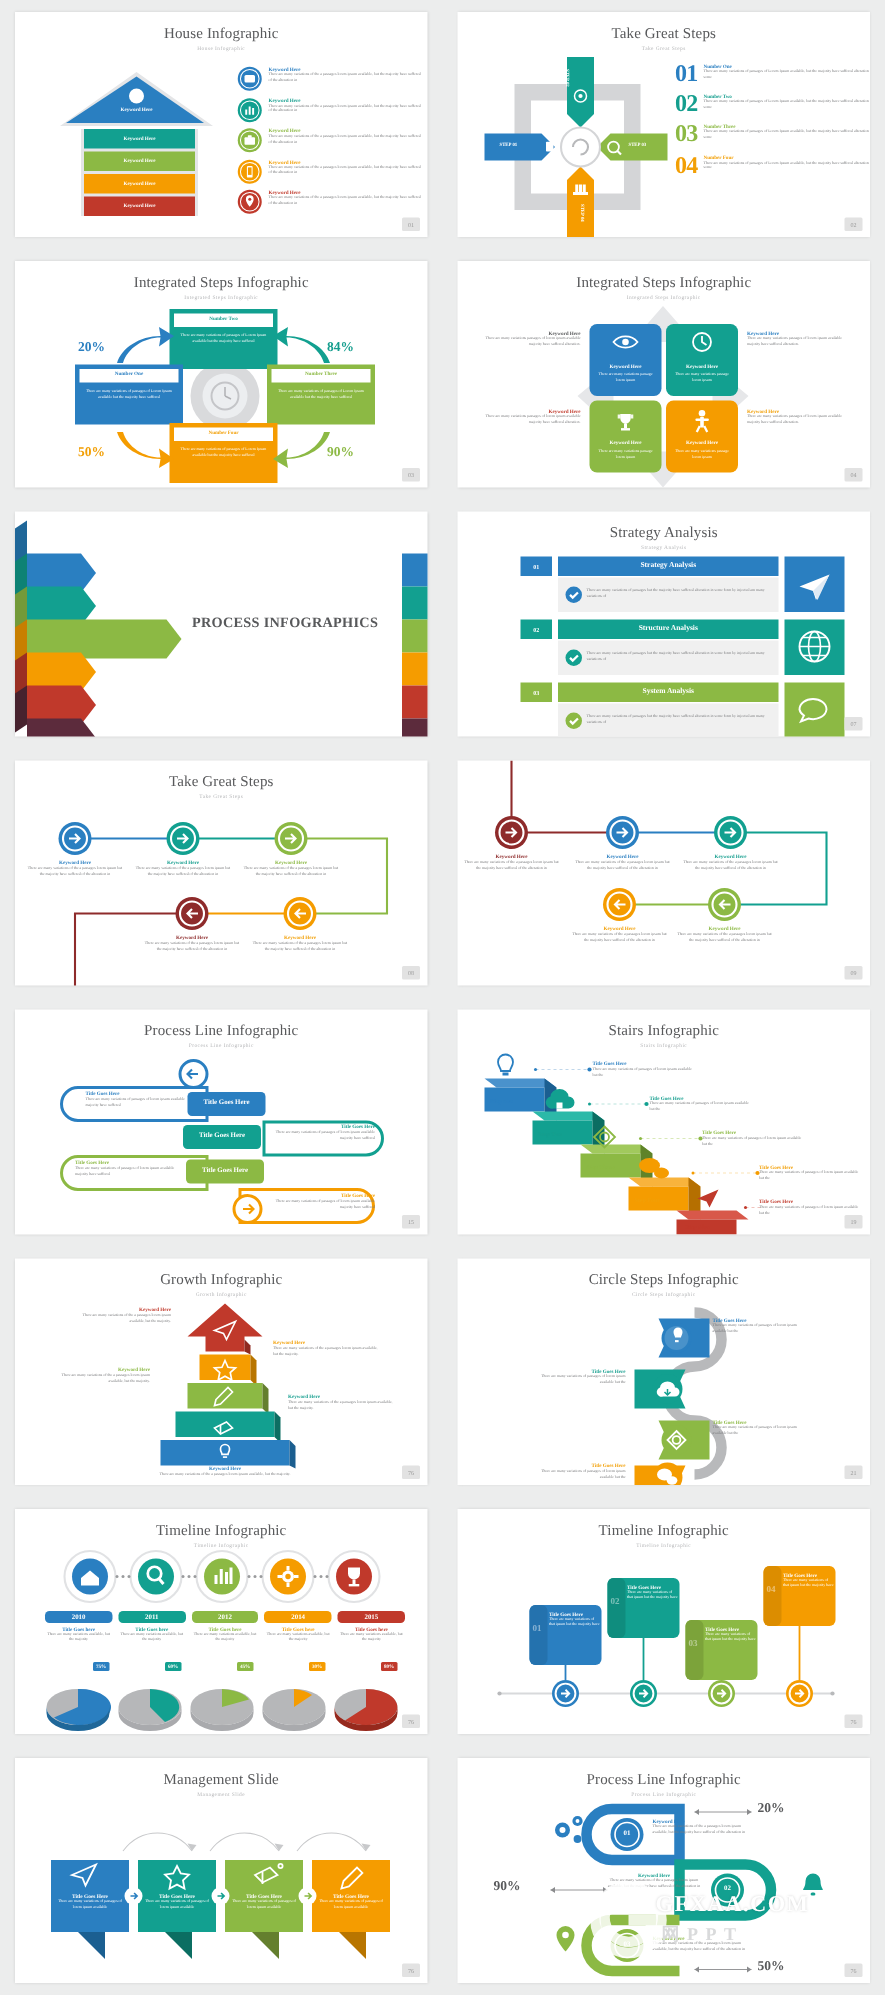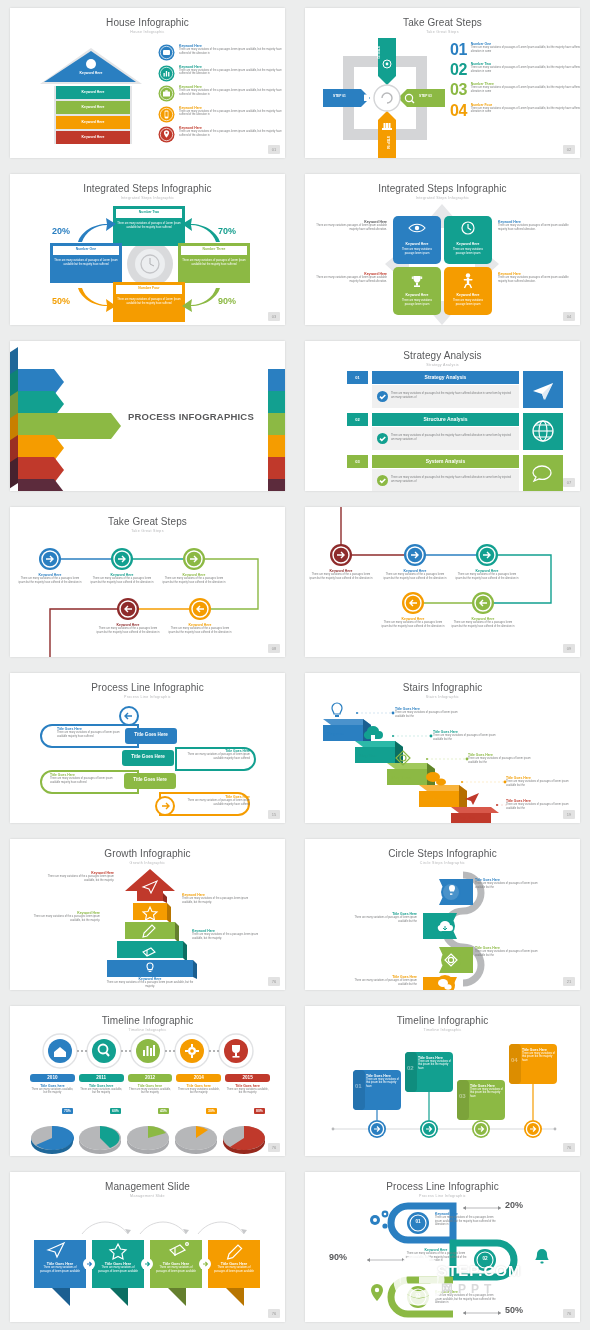--- a/index.html
+++ b/index.html
@@ -1,21 +1,21 @@
 <!DOCTYPE html>
 <html><head>
 <meta charset="utf-8">
 <style>
   * { box-sizing: border-box; margin:0; padding:0; }
   html,body { width:590px; height:1330px; background:#eceded; font-family:"Liberation Sans", sans-serif; }
   .sheet { width:590px; height:1330px; background:#eceded; position:relative; overflow:hidden; }
   .grid { display:grid; grid-template-columns:1fr 1fr; grid-auto-rows:166.25px; }
   .cell { padding:8px 10px 8px 10px; }
   .slide { position:relative; width:100%; height:100%; background:#ffffff; overflow:hidden;
-           box-shadow:0 0 2px rgba(0,0,0,.12); }
+           box-shadow:0 0 2px rgba(0,0,0,.12);font-family:Liberation Serif, serif; }
   .slide.bleed { background:#fff; }
   .pgbadge { position:absolute; right:5px; bottom:4px; width:12px; height:9px; background:#e2e2e2;
              border-radius:1px; font-size:4px; color:#9a9a9a; line-height:9px; text-align:center; }
   .ttl { text-align:center; font-size:10px; color:#58595b; font-weight:400; letter-spacing:.1px; margin-top:9px; }
   .sub { text-align:center; font-size:3.6px; color:#b6b7b9; letter-spacing:.3px; margin-top:2px; }
   .blurb { font-size:2.6px; line-height:1.45; color:#7b7c7e; }
   .kw { font-size:3.4px; font-weight:bold; }
   .white { color:#fff; }
   .c-blue{color:#2a7fc1}.c-teal{color:#159e8e}.c-green{color:#8cb944}.c-org{color:#f29f05}.c-red{color:#c0392b}
   .bg-blue{background:#2a7fc1}.bg-teal{background:#12a090}.bg-green{background:#8cb944}
@@ -214,21 +214,21 @@
         <div class="abs" style="left:0;top:26px;width:275px;height:128px">
           <div class="abs kw c-teal" style="left:106px;top:10px;width:66px;text-align:center">Number Two</div>
           <div class="abs blurb white" style="left:107px;top:22px;width:64px;text-align:center">There are many variations of passages of Lorem Ipsum available but the majority have suffered</div>
           <div class="abs kw c-blue" style="left:43px;top:47px;width:66px;text-align:center">Number One</div>
           <div class="abs blurb white" style="left:44px;top:59px;width:64px;text-align:center">There are many variations of passages of Lorem Ipsum available but the majority have suffered</div>
           <div class="abs kw c-green" style="left:171px;top:47px;width:66px;text-align:center">Number Three</div>
           <div class="abs blurb white" style="left:172px;top:59px;width:64px;text-align:center">There are many variations of passages of Lorem Ipsum available but the majority have suffered</div>
           <div class="abs kw c-org" style="left:106px;top:86px;width:66px;text-align:center">Number Four</div>
           <div class="abs blurb white" style="left:107px;top:98px;width:64px;text-align:center">There are many variations of passages of Lorem Ipsum available but the majority have suffered</div>
           <div class="abs c-blue" style="left:42px;top:26px;font-size:9px;font-weight:bold">20%</div>
-          <div class="abs c-teal" style="left:208px;top:26px;font-size:9px;font-weight:bold">70%</div>
+          <div class="abs c-teal" style="left:208px;top:26px;font-size:9px;font-weight:bold">84%</div>
           <div class="abs c-org" style="left:42px;top:96px;font-size:9px;font-weight:bold">50%</div>
           <div class="abs c-green" style="left:208px;top:96px;font-size:9px;font-weight:bold">90%</div>
         </div>
         <div class="pgbadge">03</div>
       </div>
     </div>
 
     <div class="cell">
       <div class="slide">
         <div class="ttl">Integrated Steps Infographic</div>
@@ -1065,21 +1065,21 @@
             </div>
           <div class="abs" style="left:200px;top:2px;font-size:9px;font-weight:bold;color:#58595b">20%</div>
           <div class="abs" style="left:24px;top:54px;font-size:9px;font-weight:bold;color:#58595b">90%</div>
           <div class="abs" style="left:200px;top:107px;font-size:9px;font-weight:bold;color:#58595b">50%</div>
         </div>
         <div class="abs" style="left:88px;top:82px;width:190px;height:52px;pointer-events:none">
           <svg class="abs" style="left:0;top:0" width="52" height="52" viewBox="0 0 52 52">
             <circle cx="26" cy="26" r="22" fill="none" stroke="#ffffff" stroke-width="7" opacity=".85"></circle>
             <path d="M26 26h16a16 16 0 11-6-14" fill="none" stroke="#ffffff" stroke-width="7" opacity=".85"></path>
           </svg>
-          <div class="abs" style="left:44px;top:8px;font-size:15px;font-weight:bold;color:#fff;letter-spacing:1px;text-shadow:0 0 2px rgba(0,0,0,.18)">STEP.COM</div>
+          <div class="abs" style="left:44px;top:8px;font-size:15px;font-weight:bold;color:#fff;letter-spacing:1px;text-shadow:0 0 2px rgba(0,0,0,.18)">GFXAA.COM</div>
           <div class="abs" style="left:48px;top:27px;font-size:12px;font-weight:bold;color:#d9dadb;letter-spacing:5px">网PPT</div>
         </div>
         <div class="pgbadge">76</div>
       </div>
     </div>
 
   </div>
 </div>
 
 </body></html>

